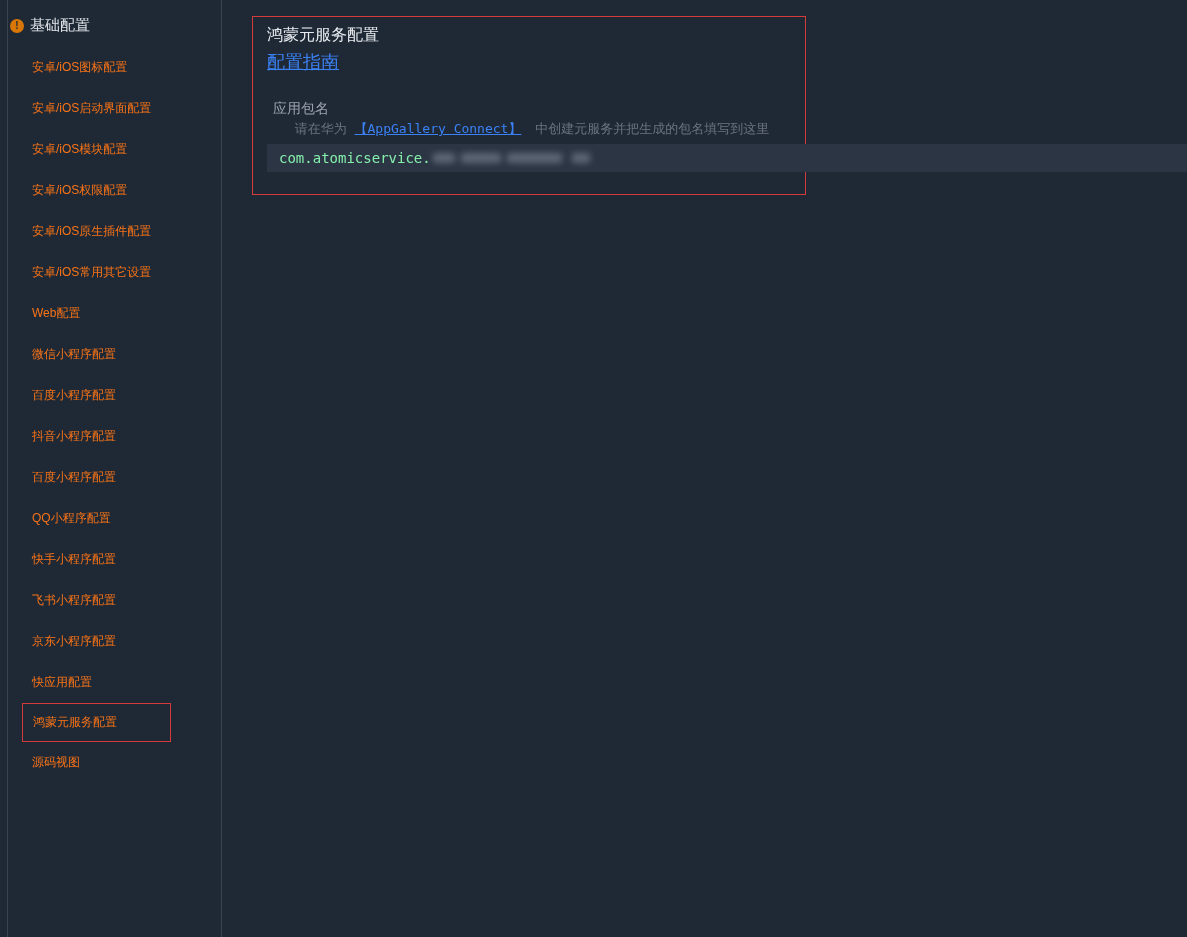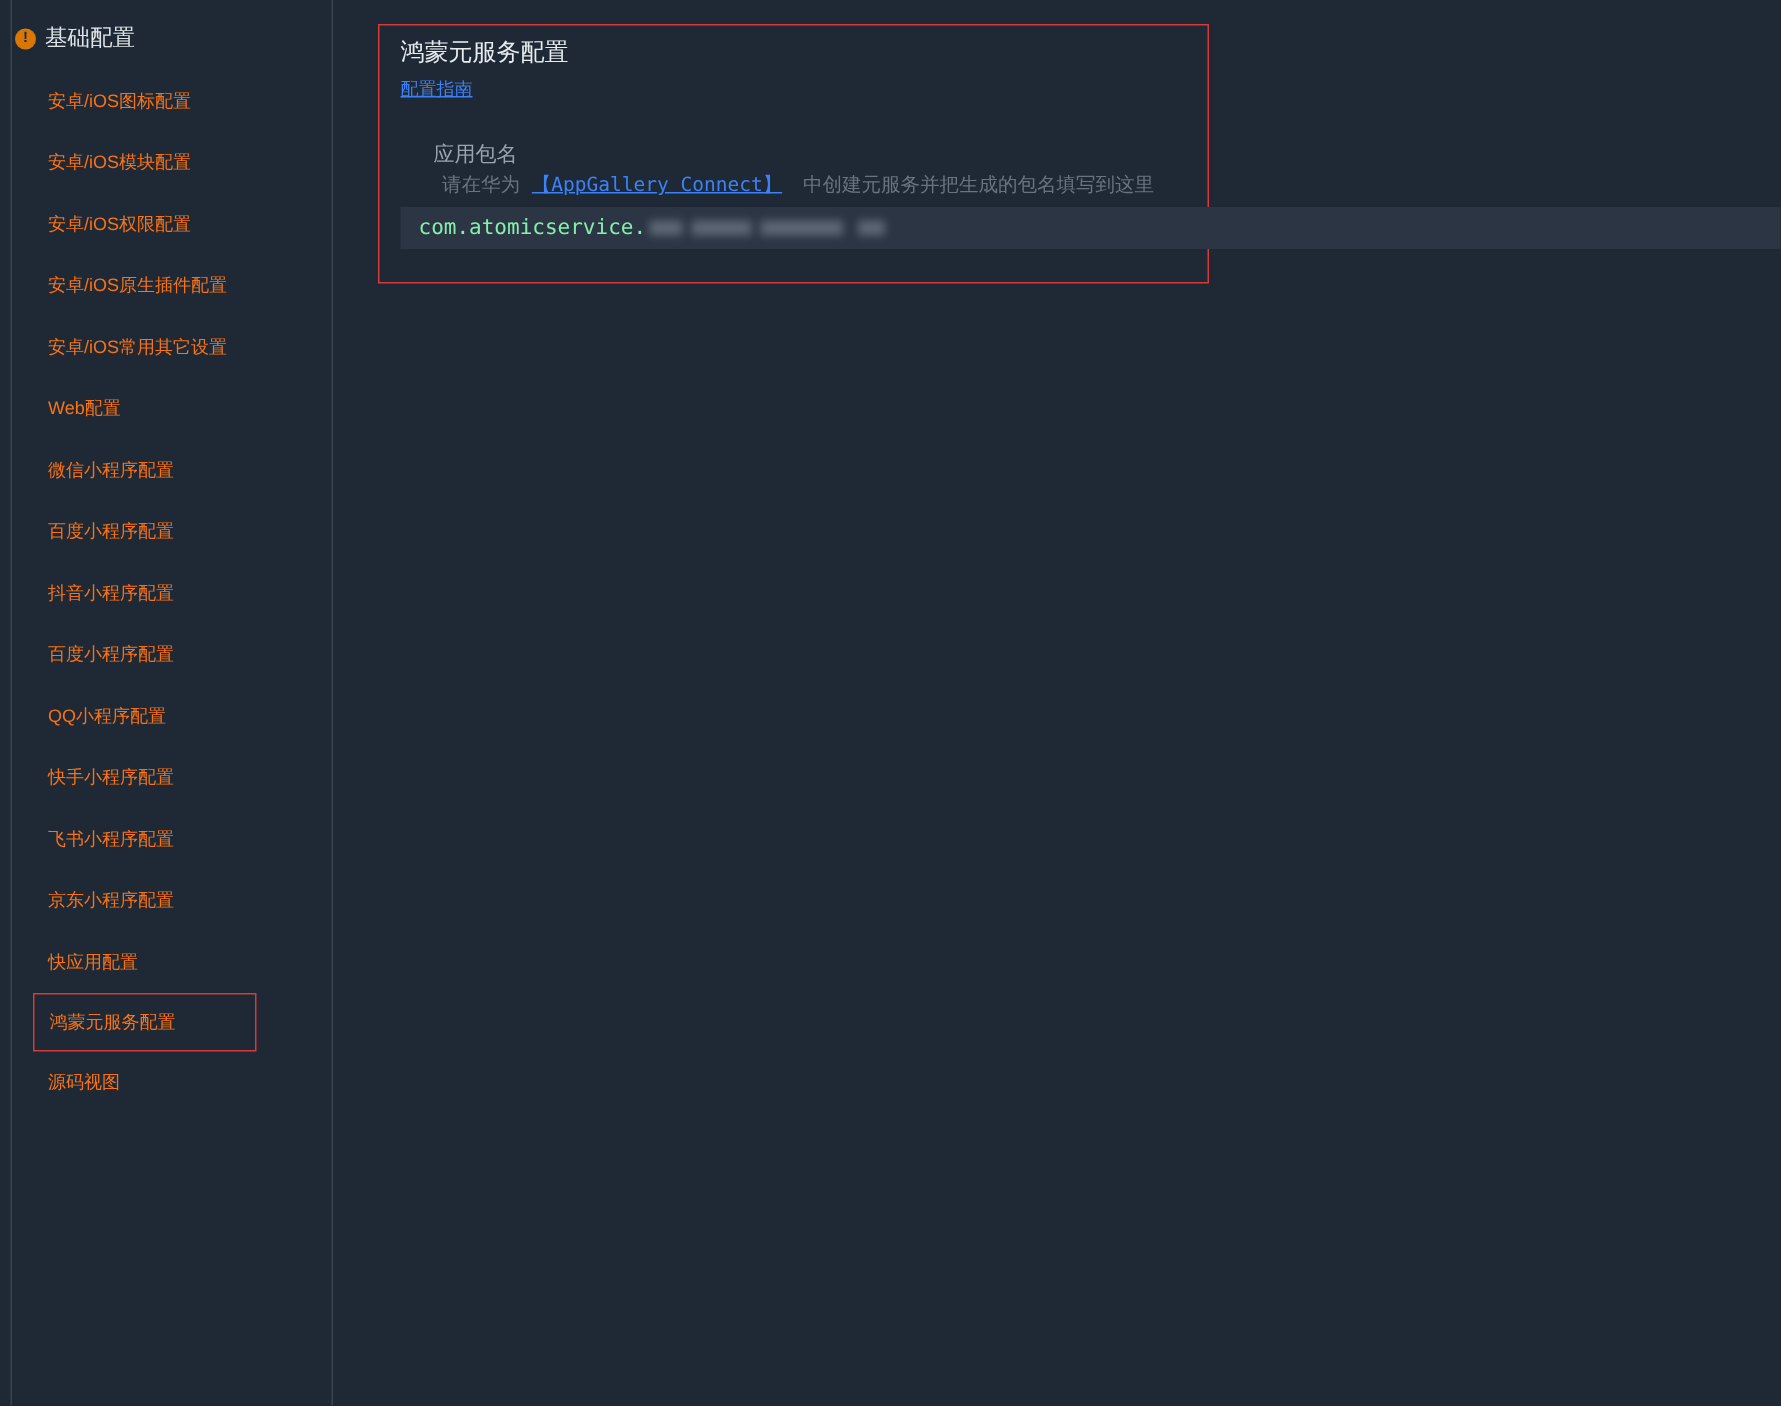--- a/index.html
+++ b/index.html
@@ -76,29 +76,28 @@
     }
     .panel-title {
       font-size: 16px;
       color: #e8ecf0;
       margin-bottom: 4px;
       font-weight: 500;
     }
     .guide-link {
       color: #3b82f6;
       text-decoration: underline;
-      font-size: 12px;
+      font-size: 18px;
       cursor: pointer;
     }
     .field-label {
       margin-top: 26px;
       font-size: 14px;
       color: #9ca3af;
       padding-left: 6px;
-      margin-left: 16px;
     }
     .hint-row {
       font-size: 13px;
       color: #6b7280;
       padding-left: 6px;
       margin-top: 2px;
       font-family: "Consolas", "Monaco", monospace;
       text-align: center;
     }
     .hint-link {
@@ -144,20 +143,21 @@
 
 <div class="left-gutter"></div>
 
 <div class="sidebar">
   <div class="sidebar-header">
     <span class="warn-icon">!</span>
     <span>基础配置</span>
   </div>
   <div id="sidebar-items">
       <div class="sidebar-item"><span>安卓/iOS图标配置</span></div>
+      <div class="sidebar-item"><span>安卓/iOS启动界面配置</span></div>
       <div class="sidebar-item"><span>安卓/iOS模块配置</span></div>
       <div class="sidebar-item"><span>安卓/iOS权限配置</span></div>
       <div class="sidebar-item"><span>安卓/iOS原生插件配置</span></div>
       <div class="sidebar-item"><span>安卓/iOS常用其它设置</span></div>
       <div class="sidebar-item"><span>Web配置</span></div>
       <div class="sidebar-item"><span>微信小程序配置</span></div>
       <div class="sidebar-item"><span>百度小程序配置</span></div>
       <div class="sidebar-item"><span>抖音小程序配置</span></div>
       <div class="sidebar-item"><span>百度小程序配置</span></div>
       <div class="sidebar-item"><span>QQ小程序配置</span></div>

